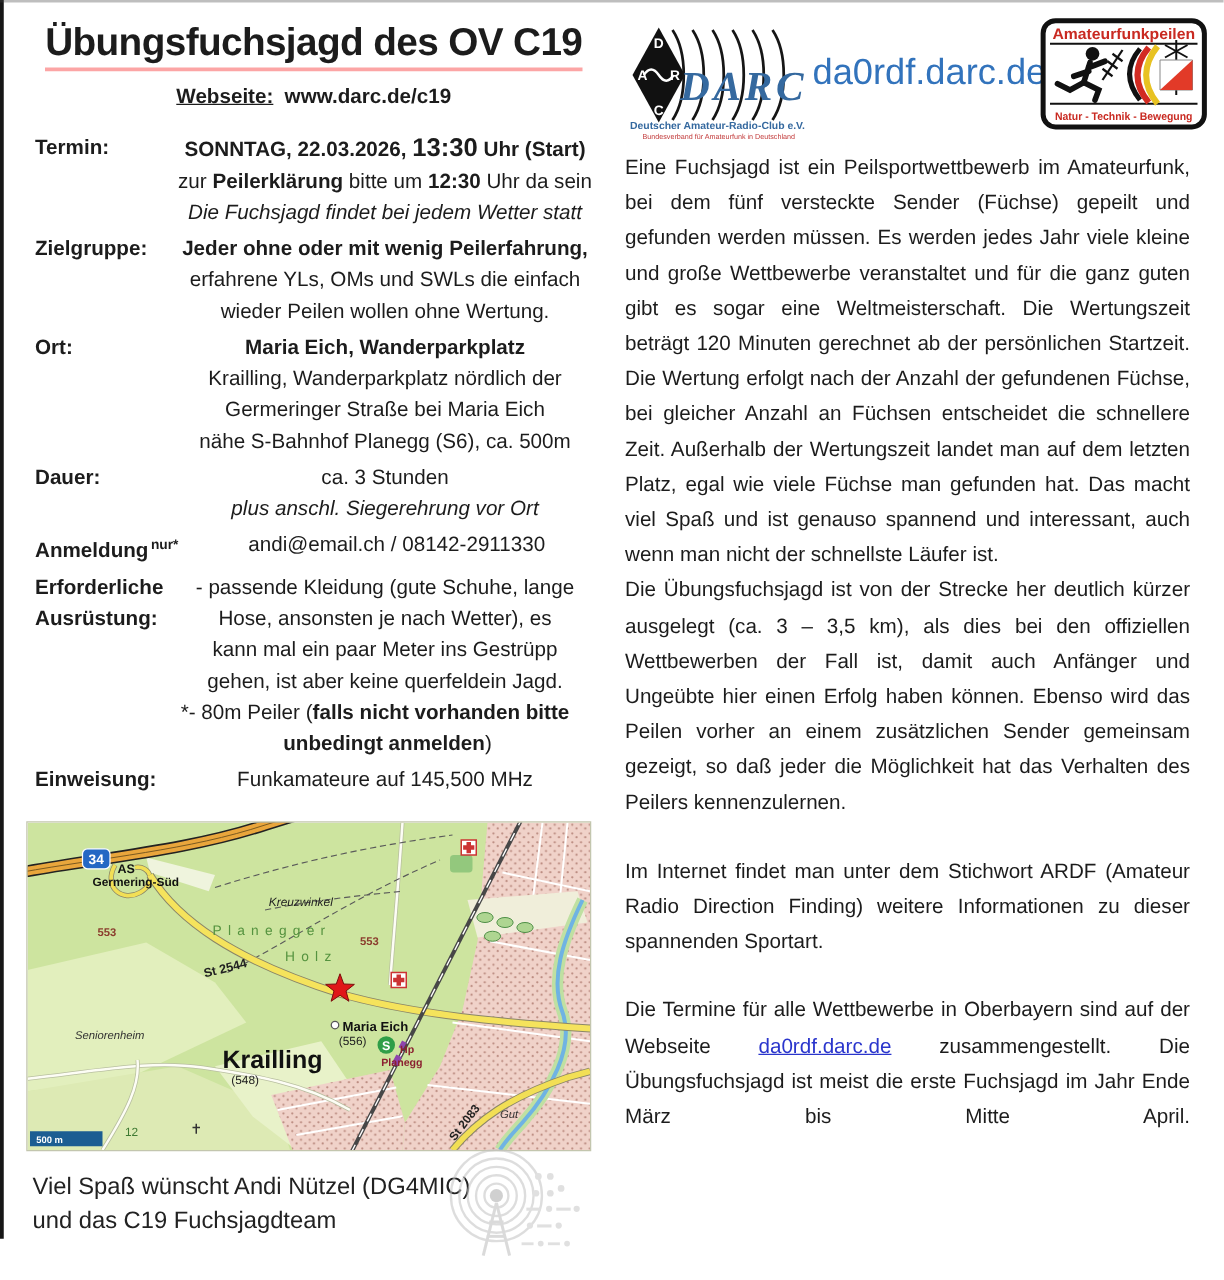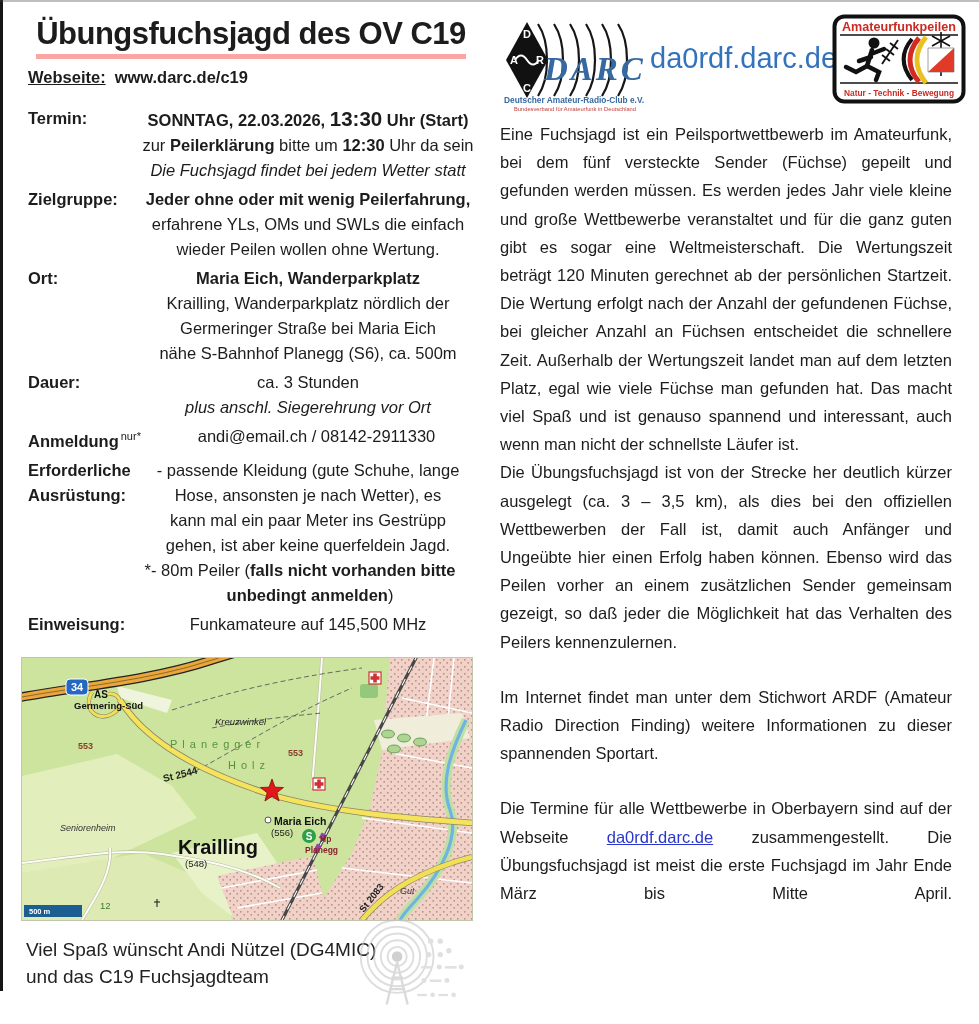--- a/index.html
+++ b/index.html
@@ -7,33 +7,33 @@
     width:979px;height:1024px;position:relative;background:#ffffff;
     font-family:"Liberation Sans",sans-serif;color:#1c1c1c;overflow:hidden;
   }
   .scan-edge{position:absolute;left:0;top:0;width:3px;height:991px;background:#161616;}
   .scan-top{position:absolute;left:0;top:0;width:100%;height:2px;background:#444;opacity:.35;}
 
   
   .title-wrap{position:absolute;left:28px;top:16px;width:446px;text-align:center;}
   .title-wrap .title{
     display:inline-block;font-size:31px;font-weight:bold;letter-spacing:-0.5px;
-    border-bottom:5px solid #fca5a5;padding-bottom:2px;white-space:nowrap;
+    border-bottom:3px solid #fca5a5;padding-bottom:2px;white-space:nowrap;
   }
-  .website{position:absolute;left:28px;top:68px;width:446px;text-align:left;
+  .website{position:absolute;left:28px;top:68px;width:446px;text-align:center;
     font-size:16.5px;font-weight:bold;}
   .website .u{text-decoration:underline;margin-right:9px;}
 
   .details{position:absolute;left:28px;top:106px;width:448px;font-size:16.5px;line-height:25px;}
   .row{display:flex;margin-bottom:4px;}
   .row .lbl{min-width:112px;font-weight:bold;flex:0 0 auto;}
   .row .val{flex:1 1 auto;text-align:center;}
   .val-pad{padding-left:16px;}
   .time-big{font-size:20.5px;font-weight:bold;}
-  sup.nur{font-size:11px;font-weight:normal;vertical-align:super;margin-left:2px;}
+  sup.nur{font-size:11px;font-weight:bold;vertical-align:super;margin-left:2px;}
   .note1{margin-left:-16px;}
   .note2{margin-left:4px;}
 
   .map-wrap{position:absolute;left:22px;top:658px;width:450px;height:262px;}
   .map-wrap svg{display:block;outline:1px solid #c3c6ae;}
 
   .footer{position:absolute;left:26px;top:936px;font-size:19px;line-height:27px;color:#222;}
   .watermark{position:absolute;left:354px;top:918px;opacity:.55;}
 
   

